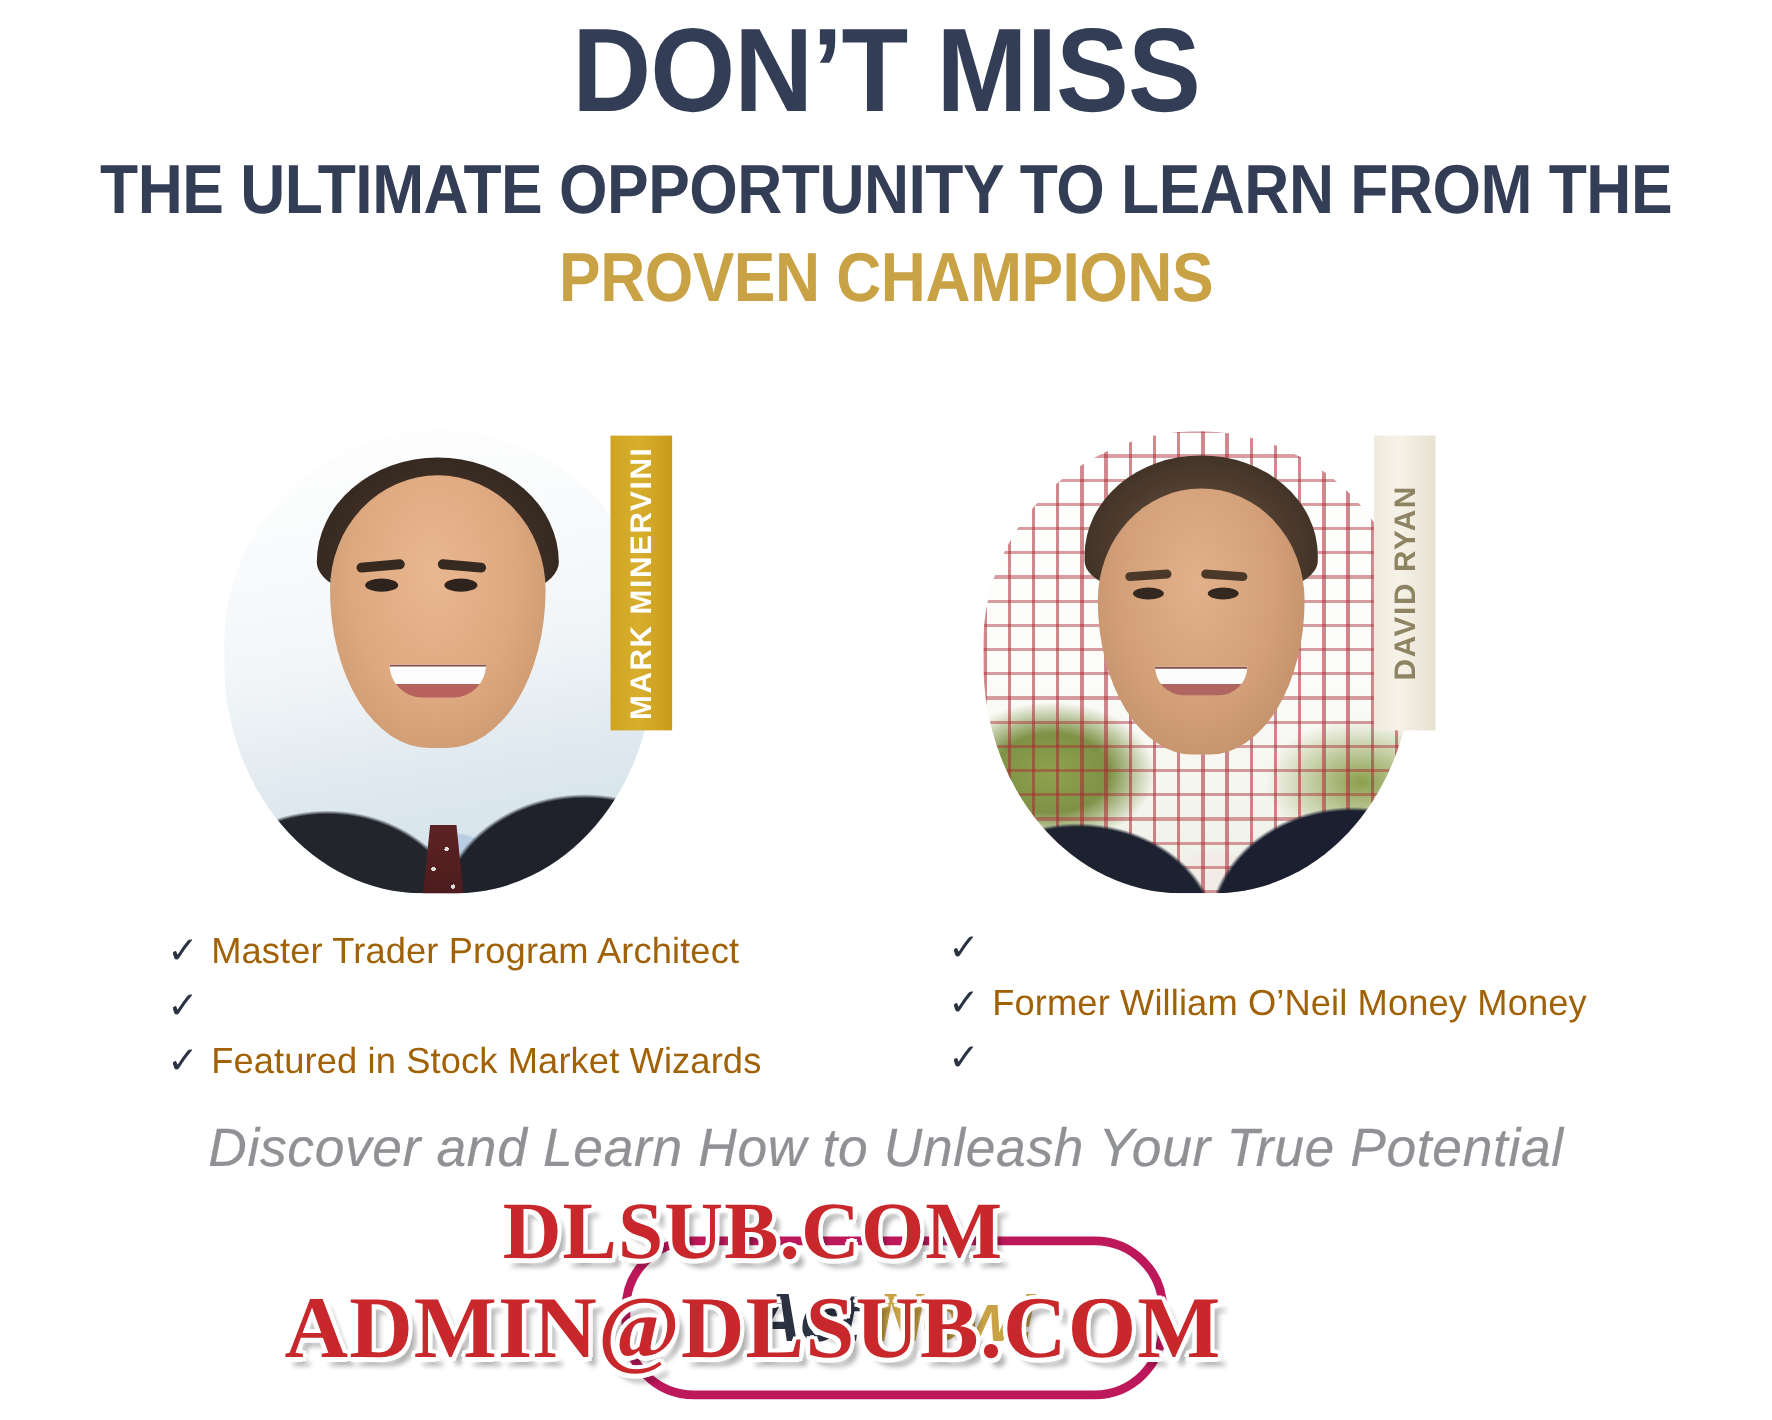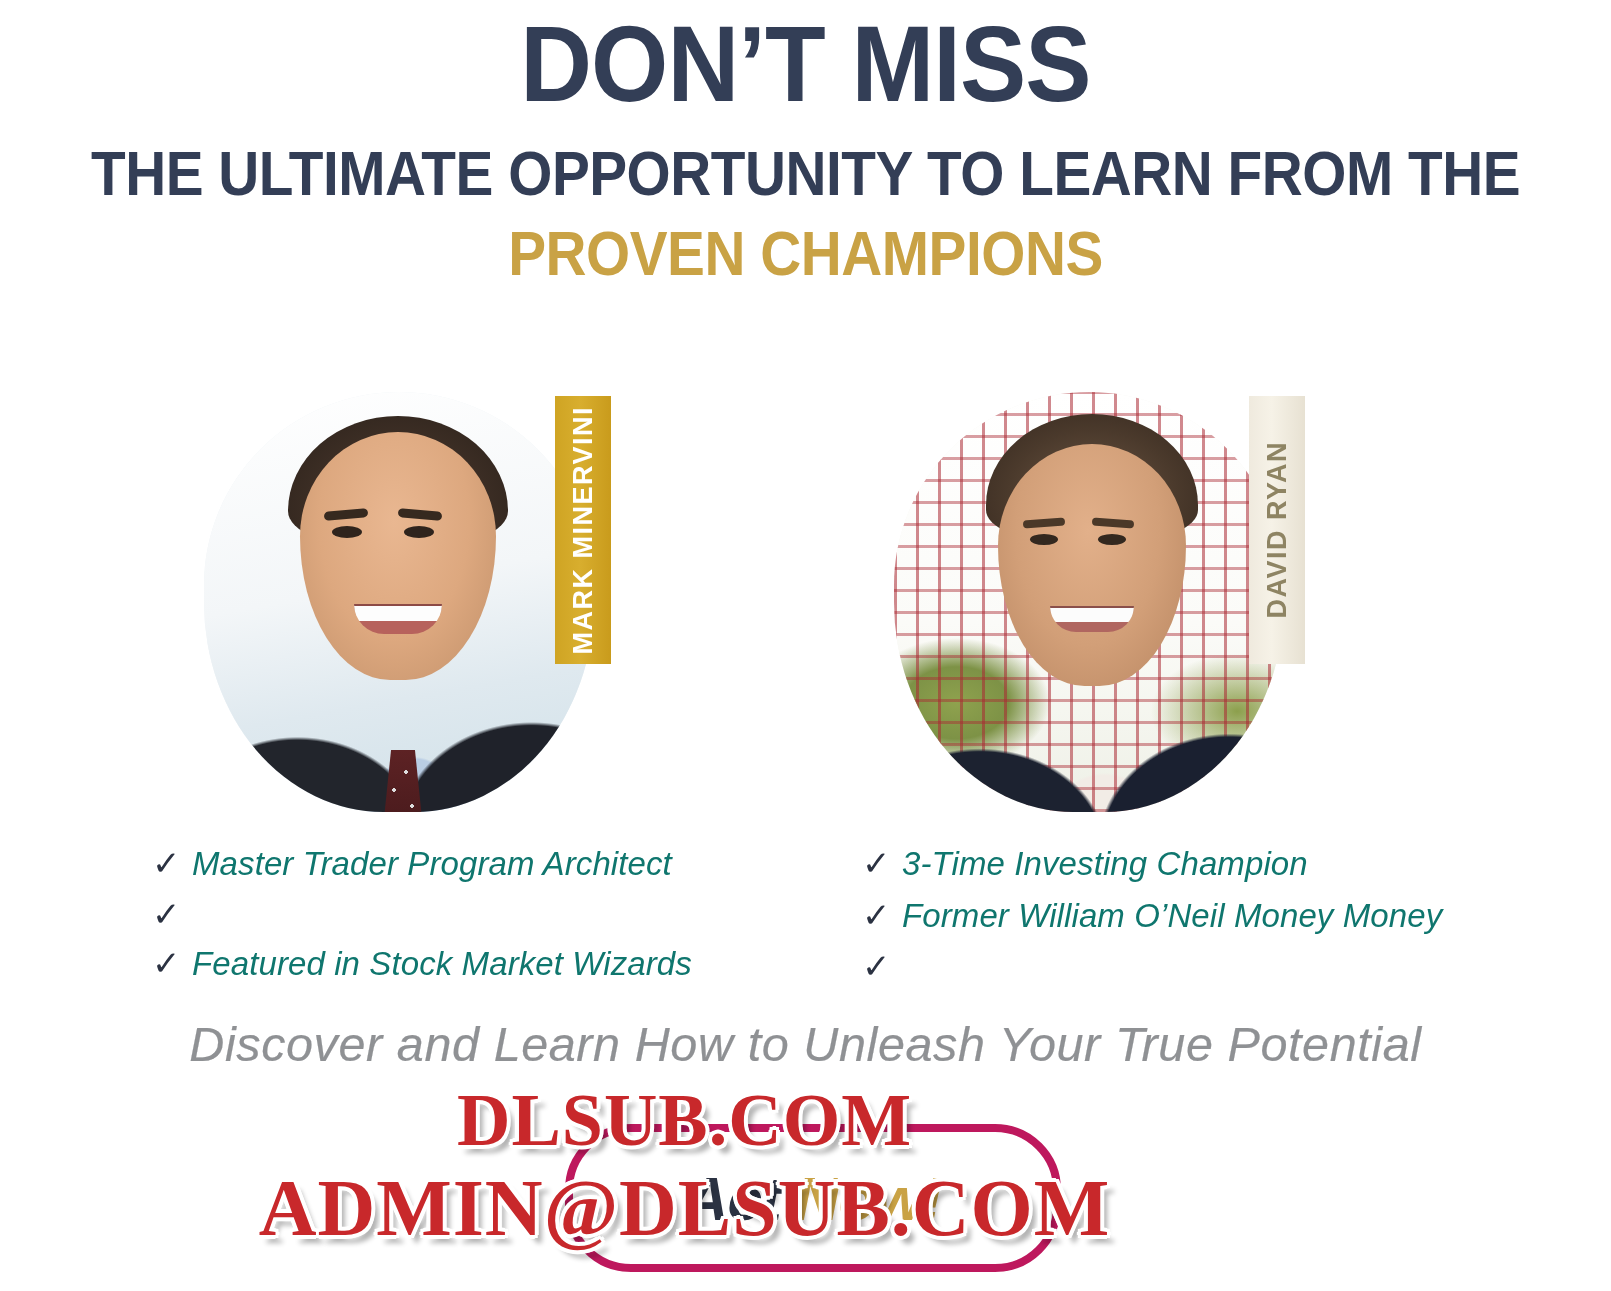--- a/index.html
+++ b/index.html
@@ -271,25 +271,24 @@
     flex: 0 0 auto;
     width: 40px;
     font-size: 34px;
     line-height: 1;
     color: #2b3242;
     font-family: "DejaVu Sans", sans-serif;
     font-weight: 300;
   }
   .bullet-text {
     font-family: "Liberation Sans", sans-serif;
-    font-style: italic;
     font-weight: 400;
     font-size: 33px;
     line-height: 38px;
-    color: #0f766e;
+    color: #a16207;
     letter-spacing: 0.1px;
   }
 
   
   .tagline {
     position: absolute;
     top: 1016px;
     left: 0;
     width: 1611px;
     text-align: center;
@@ -419,21 +418,20 @@
   </div>
   <div class="bullet-item">
     <span class="bullet-check">✓</span>
     <span class="bullet-text">Featured in Stock Market Wizards</span>
   </div>
 </div>
 
 <div class="bullets right">
   <div class="bullet-item">
     <span class="bullet-check">✓</span>
-    <span class="bullet-text">3-Time Investing Champion</span>
   </div>
   <div class="bullet-item">
     <span class="bullet-check">✓</span>
     <span class="bullet-text">Former William O’Neil Money Money</span>
   </div>
   <div class="bullet-item">
     <span class="bullet-check">✓</span>
   </div>
 </div>
 

